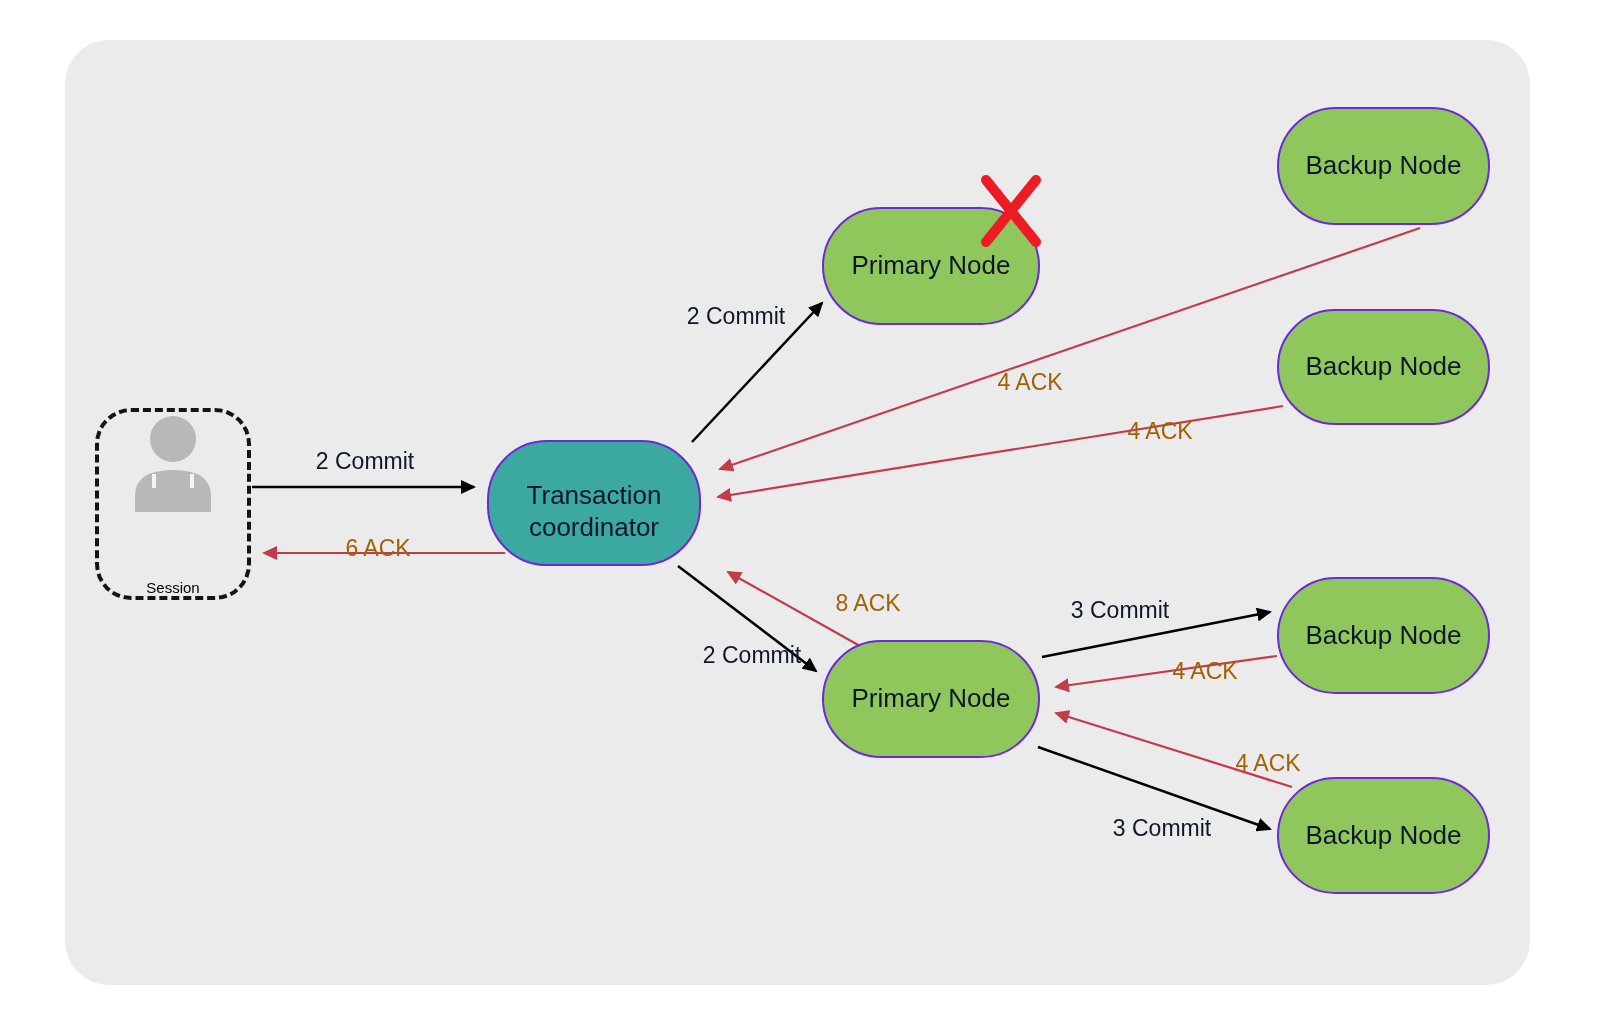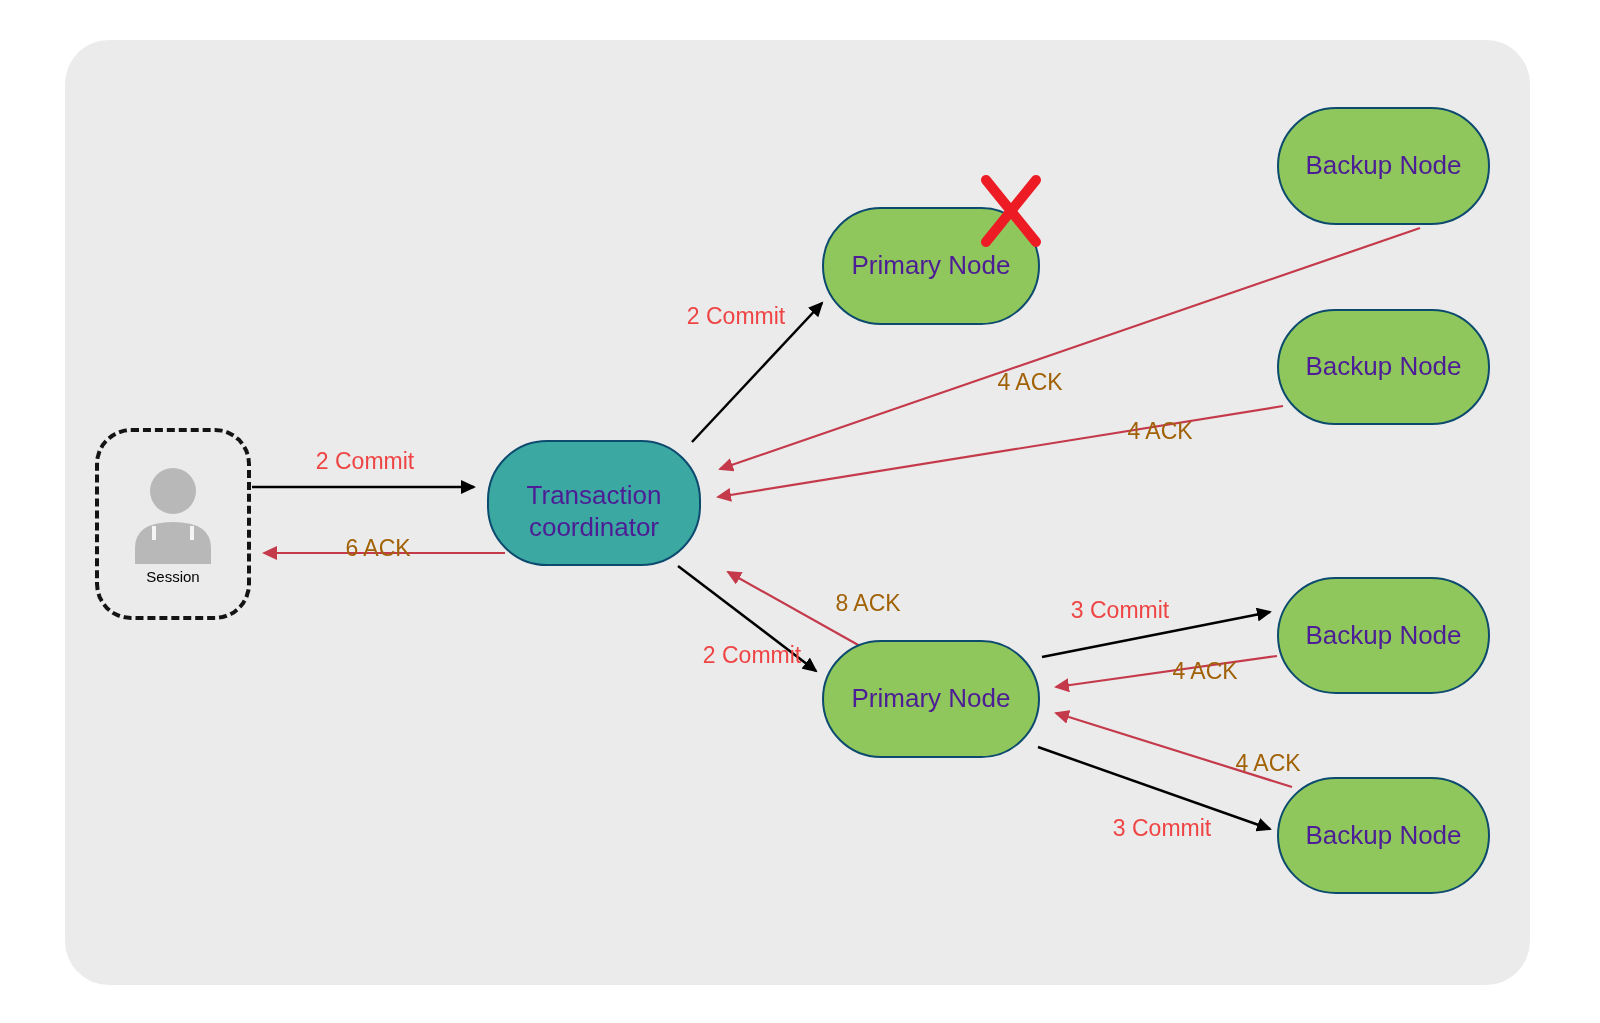--- a/index.html
+++ b/index.html
@@ -4,30 +4,30 @@
 <style>
   * { margin:0; padding:0; box-sizing:border-box; }
   html,body { background:#ffffff; font-family:"Liberation Sans", sans-serif; }
   .canvas { position:relative; width:1600px; height:1023px; background:#ffffff; overflow:hidden; }
   .panel { position:absolute; left:65px; top:40px; width:1465px; height:945px;
            background:#ebebeb; border-radius:44px; }
   svg.edges-layer { position:absolute; left:0; top:0; width:1600px; height:1023px; pointer-events:none; }
   .ln-black { stroke:#000000; stroke-width:2.5; }
   .ln-red   { stroke:#c43a4b; stroke-width:2.2; }
   .node { position:absolute; display:flex; align-items:center; justify-content:center;
-          text-align:center; border:2px solid #0c4a6e; color:#4c1d95; font-size:26px; line-height:1.2; }
+          text-align:center; border:2px solid #6d28d9; color:#0f172a; font-size:26px; line-height:1.2; }
   .stadium { border-radius:60px; }
   .green { background:#8fc75c; }
   .teal  { background:#3ba8a2; }
   .edge-label { position:absolute; transform:translate(-50%,-50%); font-size:23px;
-                color:#ef4444; white-space:nowrap; }
+                color:#0f172a; white-space:nowrap; }
   .red-text { color:#a16207; }
-  .session-frame { position:absolute; left:95px; top:428px; width:156px; height:192px;
+  .session-frame { position:absolute; left:95px; top:408px; width:156px; height:192px;
                    border:4.5px dashed #141414; border-radius:36px;
-                   display:flex; flex-direction:column; align-items:center; justify-content:center;
+                   display:flex; flex-direction:column; align-items:center; justify-content:space-between;
                    background:transparent; }
   .session-label { font-size:15px; color:#000; }
   .x-overlay { position:absolute; left:972px; top:168px; width:84px; height:84px; }
   .coord-text { width:164px;margin-top:17px; }
 </style>
 </head>
 <body>
 
 <div class="canvas">
 

